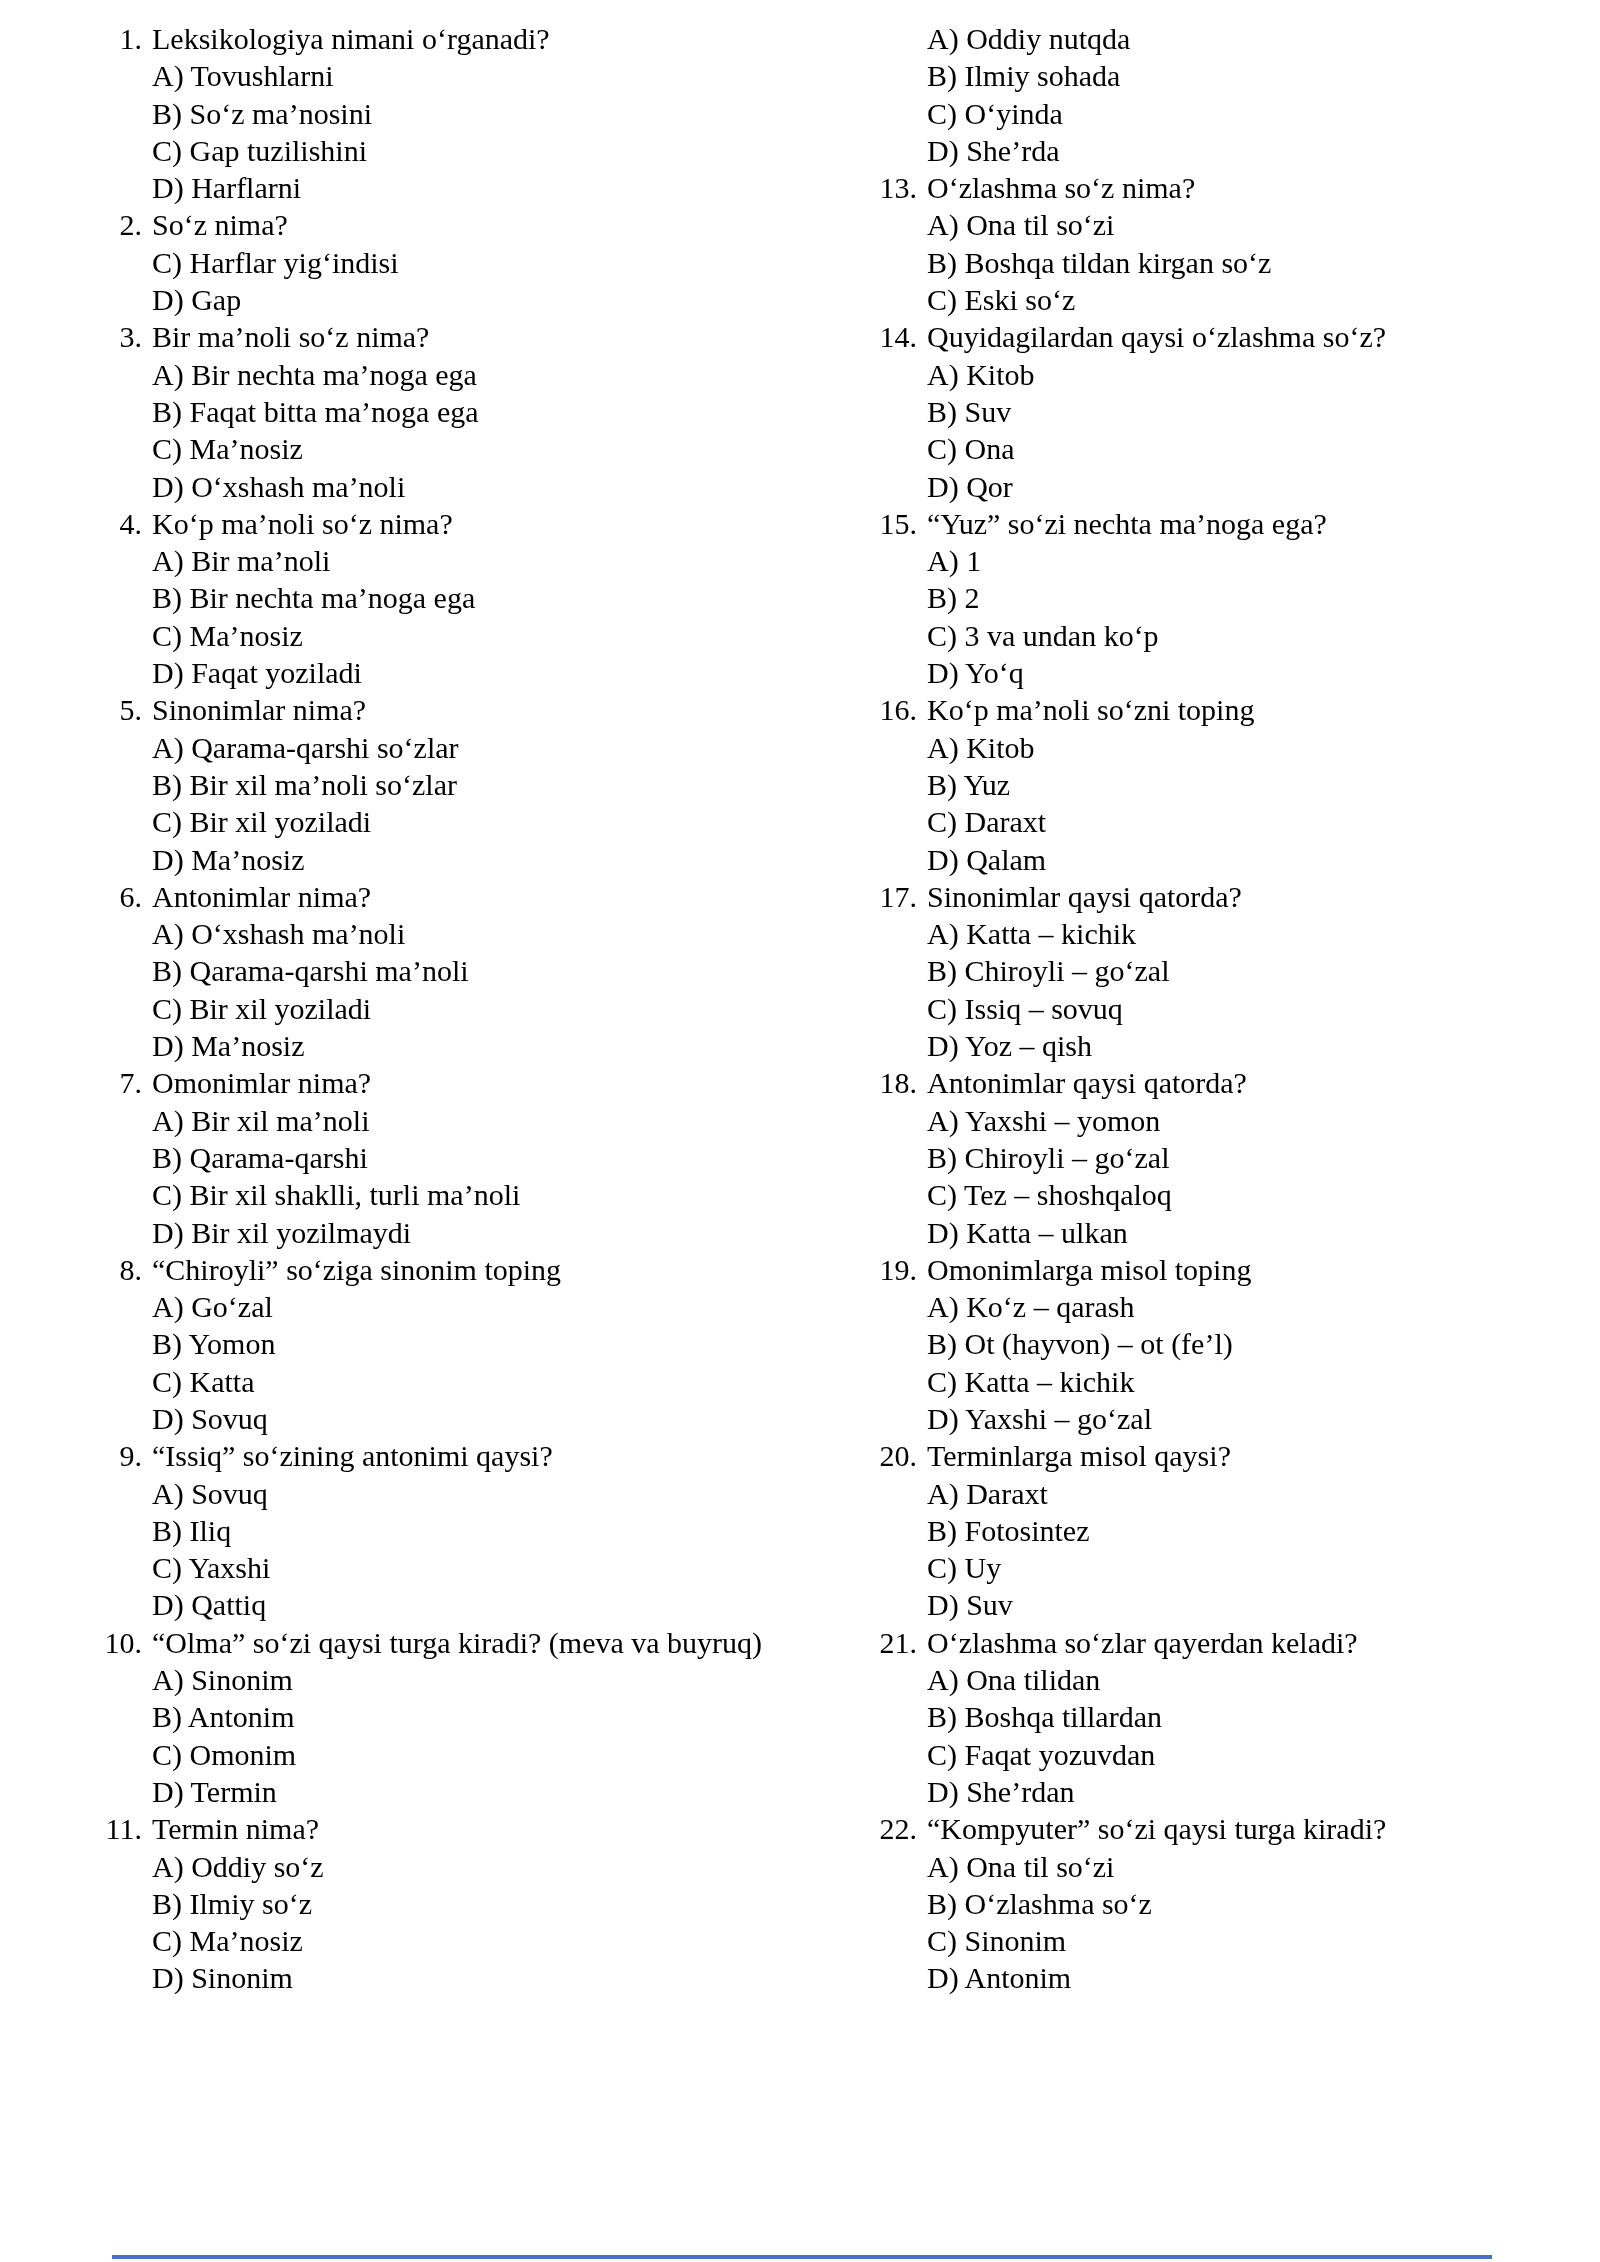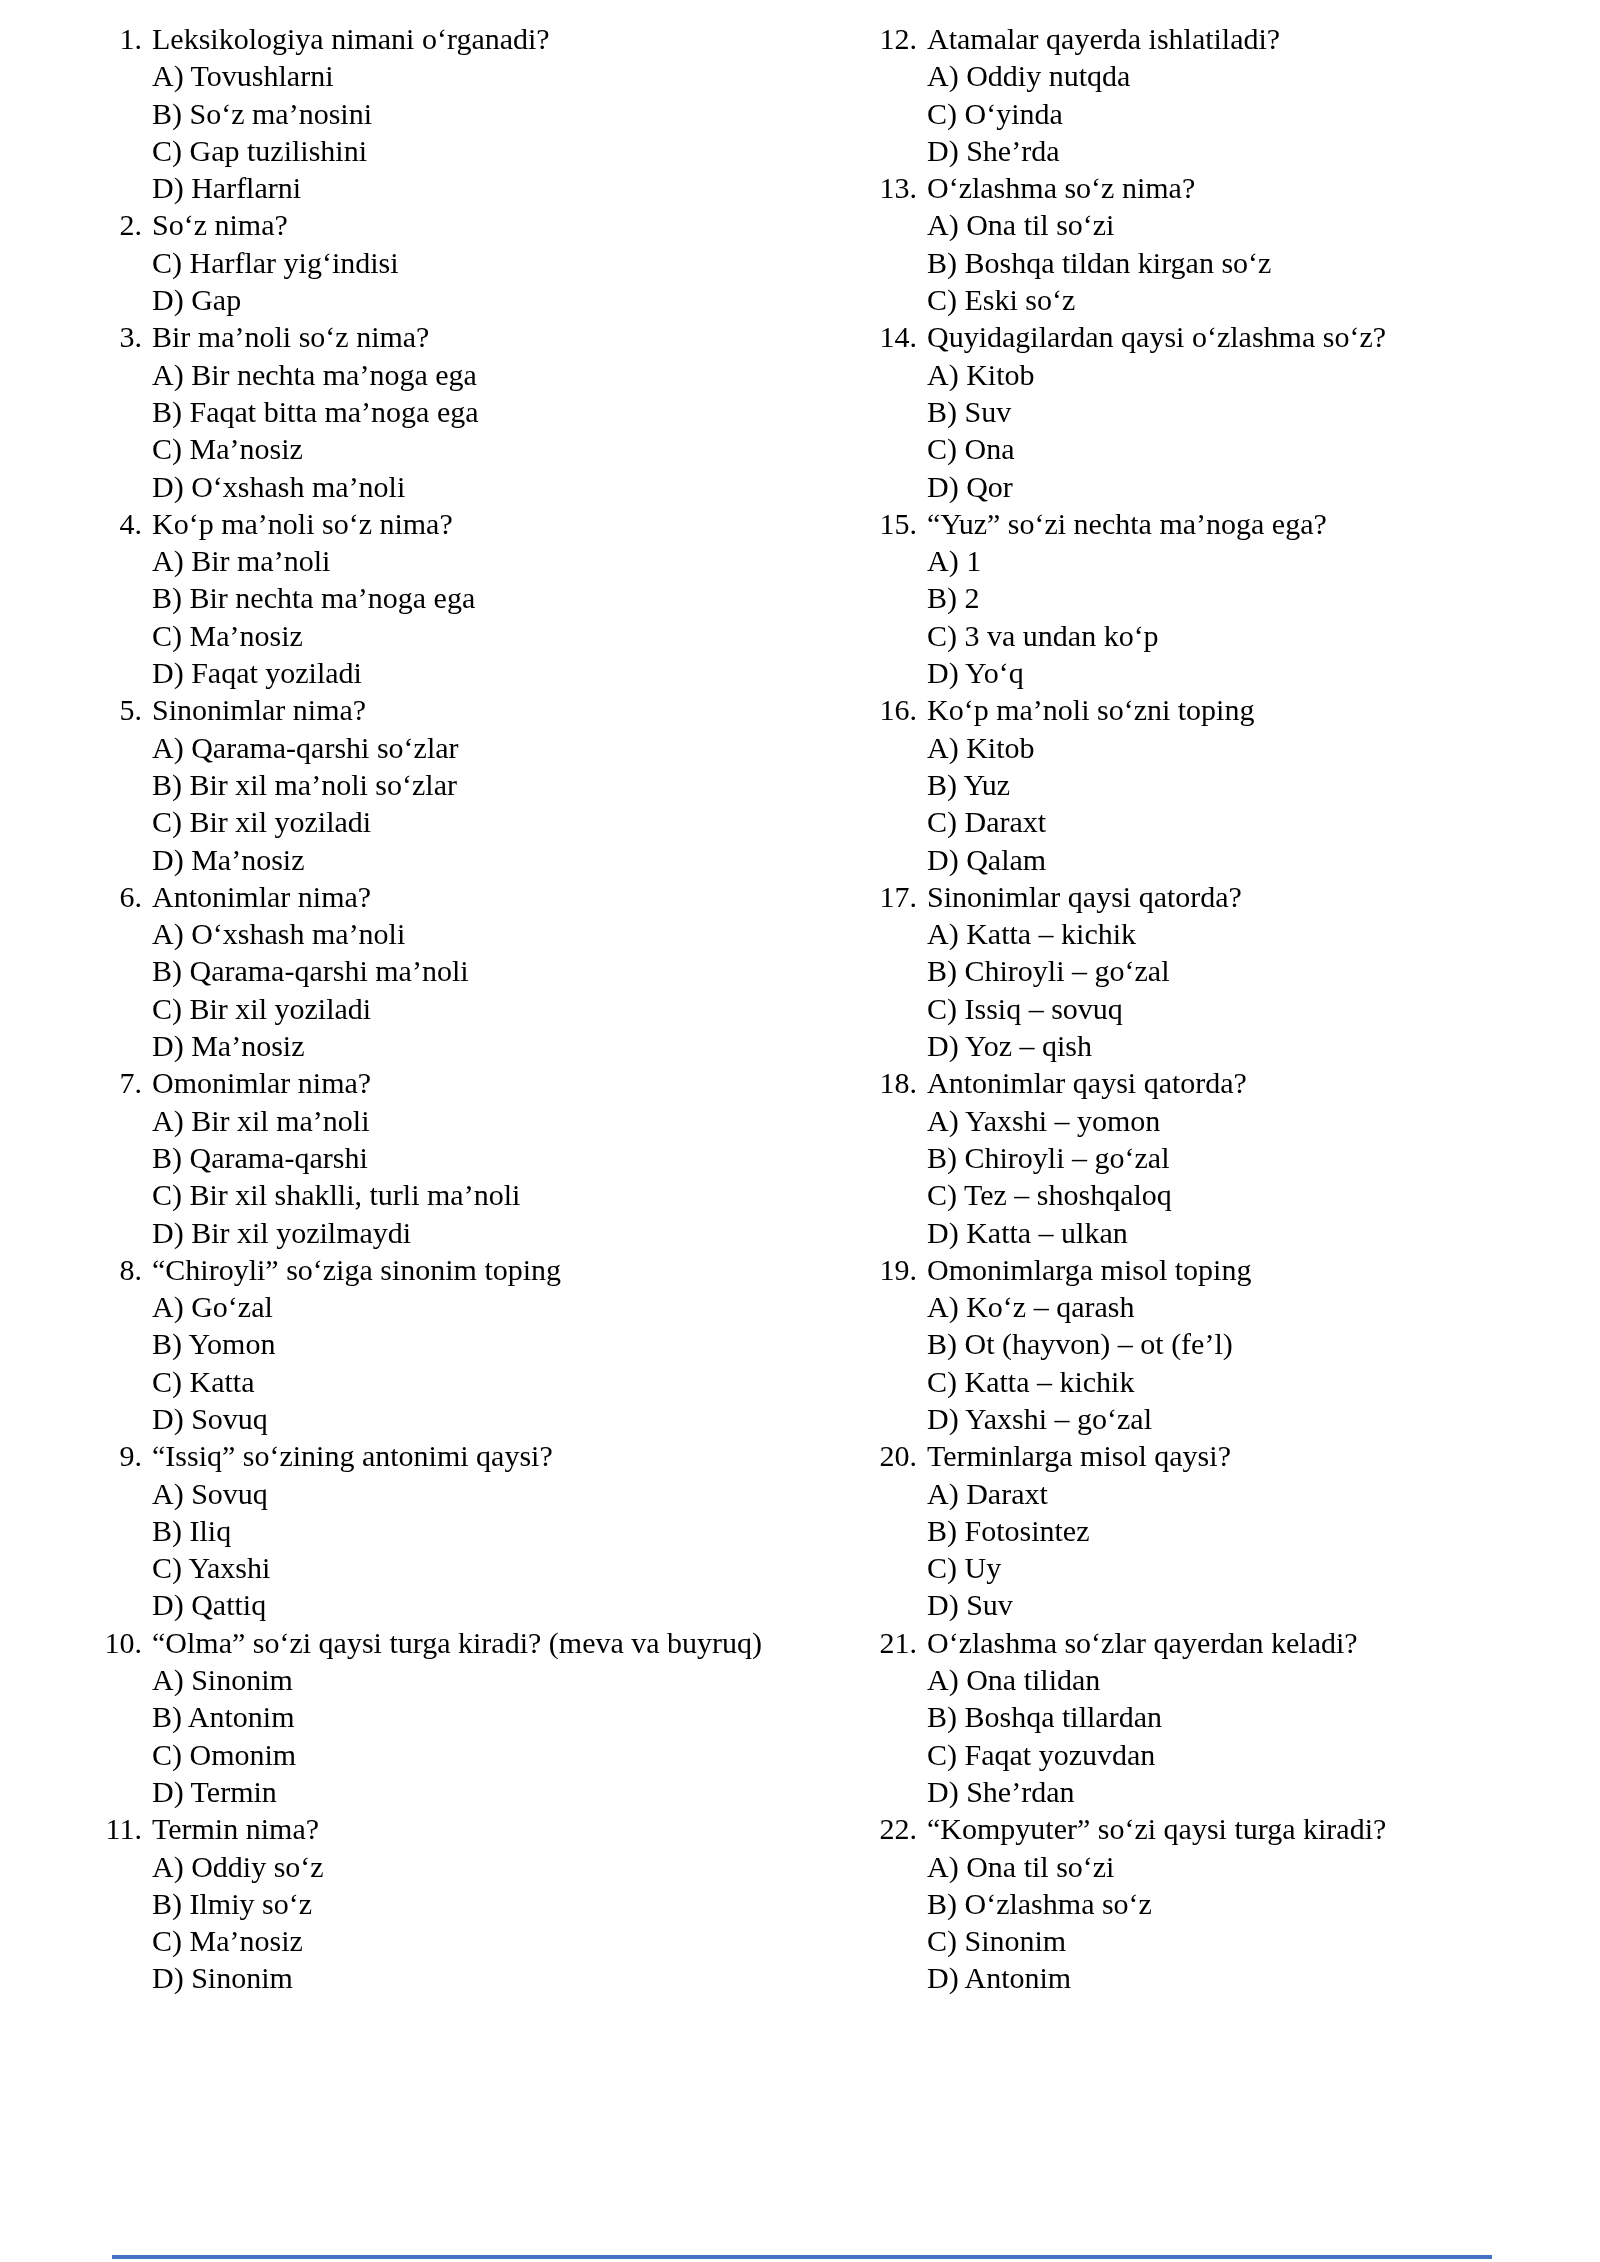--- a/index.html
+++ b/index.html
@@ -205,27 +205,24 @@
   <div class="option">B) Ilmiy so‘z</div>
 
   <div class="option">C) Ma’nosiz</div>
 
   <div class="option">D) Sinonim</div>
 </div>
   </div>
 </div>
     <div class="col col-right">
   <div class="question">
-    <div class="qrow">
-      <span class="qnum">12.</span>
-      <span class="qtext">Atamalar qayerda ishlatiladi?</span>
-    </div>
     <div class="opts">
   <div class="option">A) Oddiy nutqda</div>
 
+  <div class="option">B) Ilmiy sohada</div>
 
   <div class="option">C) O‘yinda</div>
 
   <div class="option">D) She’rda</div>
 </div>
   </div>
 
   <div class="question">
     <div class="qrow">
       <span class="qnum">13.</span>

